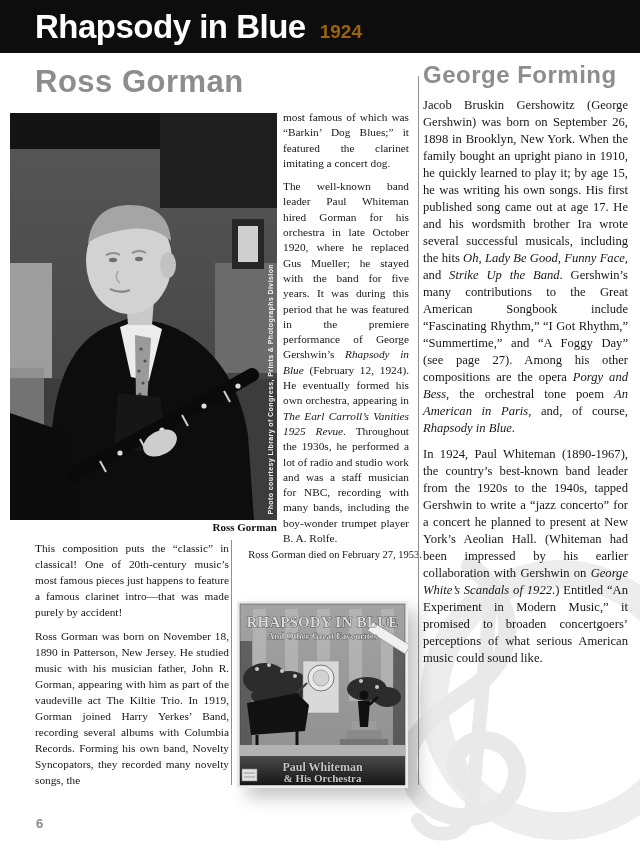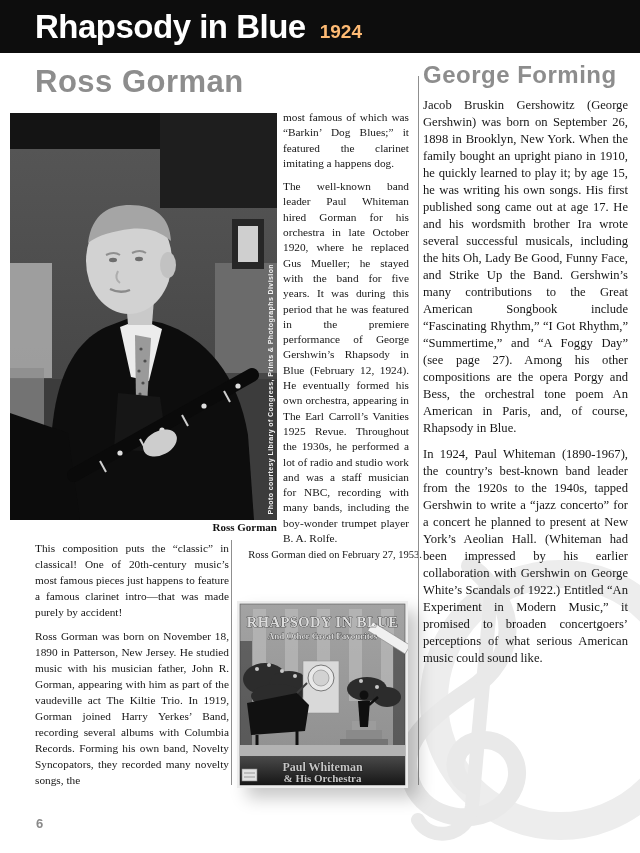--- a/index.html
+++ b/index.html
@@ -4,21 +4,21 @@
 <style>
   html,body{margin:0;padding:0;background:#ffffff;}
   .page{position:relative;width:640px;height:853px;background:#ffffff;overflow:hidden;
         font-family:"Liberation Serif",serif;color:#161616;}
   
   .header-bar{position:absolute;left:0;top:0;width:640px;height:53px;background:#0d0d0d;
               display:flex;align-items:baseline;padding-left:35px;box-sizing:border-box;}
   .header-bar .title{font-family:"Liberation Sans",sans-serif;font-weight:900;font-size:33px;
                      color:#ffffff;letter-spacing:-0.5px;line-height:53px;}
   .header-bar .year{font-family:"Liberation Sans",sans-serif;font-weight:800;font-size:19px;
-                    color:#fdba74;margin-left:14px;}
+                    color:#a16207;margin-left:14px;}
   
   .sec-heading{font-family:"Liberation Sans",sans-serif;font-weight:800;color:#8d8d8d;
                letter-spacing:0.5px;margin:0;}
   .ross-heading{position:absolute;left:35px;top:64px;font-size:31px;}
   
   .photo{position:absolute;left:10px;top:113px;width:267px;height:407px;}
   .photo svg{display:block;}
   .photo-credit{position:absolute;right:3px;bottom:6px;writing-mode:vertical-rl;
                 transform:rotate(180deg);font-family:"Liberation Sans",sans-serif;
                 font-weight:700;font-size:7px;color:#f2f2f2;letter-spacing:0.4px;white-space:nowrap;}
@@ -41,21 +41,21 @@
   .vrule-right{left:418px;top:76px;height:709px;}
   
   .album{position:absolute;left:237px;top:601px;width:171px;height:187px;
          box-shadow:10px 10px 16px rgba(0,0,0,0.22);}
   
   .watermark{position:absolute;left:0;top:0;width:640px;height:853px;pointer-events:none;z-index:0;}
   .content-layer{position:relative;z-index:1;}
   
   .page-num{position:absolute;left:36px;top:816px;font-family:"Liberation Sans",sans-serif;
             font-weight:800;font-size:13px;color:#8a8a8a;}
-  .it{}
+  .it{font-style:italic;}
 </style>
 </head>
 <body>
 
 <div class="page">
 
   <svg class="watermark" viewBox="0 0 640 853" xmlns="http://www.w3.org/2000/svg" aria-hidden="true">
     <circle cx="560" cy="700" r="126" fill="none" stroke="#ededed" stroke-width="28"></circle>
     <path d="M 470 566 C 522 606 518 658 470 690 C 418 724 398 748 412 784
              C 426 820 478 828 504 802 C 530 776 514 740 484 740
@@ -136,21 +136,21 @@
       <div class="photo-credit">Photo courtesy Library of Congress, Prints &amp; Photographs Division</div>
     </figure>
     <div class="photo-caption">Ross Gorman</div>
 
     <div class="col left-col">
       <p><span>This composition puts the “classic” in classical! One of 20th-century music’s most famous pieces just happens to feature a famous clarinet intro—that was made purely by accident!</span></p>
       <p><span>Ross Gorman was born on November 18, 1890 in Patterson, New Jersey. He studied music with his musician father, John R. Gorman, appearing with him as part of the vaudeville act The Kiltie Trio. In 1919, Gorman joined Harry Yerkes’ Band, recording several albums with Columbia Records. Forming his own band, Novelty Syncopators, they recorded many novelty songs, the</span></p>
     </div>
 
     <div class="col mid-col">
-      <p><span>most famous of which was “Barkin’ Dog Blues;” it featured the clarinet imitating a happens dog.</span></p>
+      <p><span>most famous of which was “Barkin’ Dog Blues;” it featured the clarinet imitating a concert dog.</span></p>
       <p><span>The well-known band leader Paul Whiteman hired Gorman for his orchestra in late October 1920, where he replaced Gus Mueller; he stayed with the band for five years. It was during this period that he was featured in the premiere performance of George Gershwin’s </span><span class="it">Rhapsody in Blue</span><span> (February 12, 1924). He eventually formed his own orchestra, appearing in </span><span class="it">The Earl Carroll’s Vanities 1925 Revue</span><span>. Throughout the 1930s, he performed a lot of radio and studio work and was a staff musician for NBC, recording with many bands, including the boy-wonder trumpet player B. A. Rolfe.</span></p>
     </div>
     <div class="death-line"><span>Ross Gorman died on February 27, 1953.</span></div>
 
     <div class="vrule vrule-left"></div>
     <div class="vrule vrule-right"></div>
 
     <div class="col right-col">
       <h2 class="sec-heading gershwin-h">George Forming</h2>
       <p><span>Jacob Bruskin Gershowitz (George Gershwin) was born on September 26, 1898 in Brooklyn, New York. When the family bought an upright piano in 1910, he quickly learned to play it; by age 15, he was writing his own songs. His first published song came out at age 17. He and his wordsmith brother Ira wrote several successful musicals, including the hits </span><span class="it">Oh, Lady Be Good, Funny Face,</span><span> and </span><span class="it">Strike Up the Band</span><span>. Gershwin’s many contributions to the Great American Songbook include “Fascinating Rhythm,” “I Got Rhythm,” “Summertime,” and “A Foggy Day” (see page 27). Among his other compositions are the opera </span><span class="it">Porgy and Bess</span><span>, the orchestral tone poem </span><span class="it">An American in Paris</span><span>, and, of course, </span><span class="it">Rhapsody in Blue</span><span>.</span></p>

